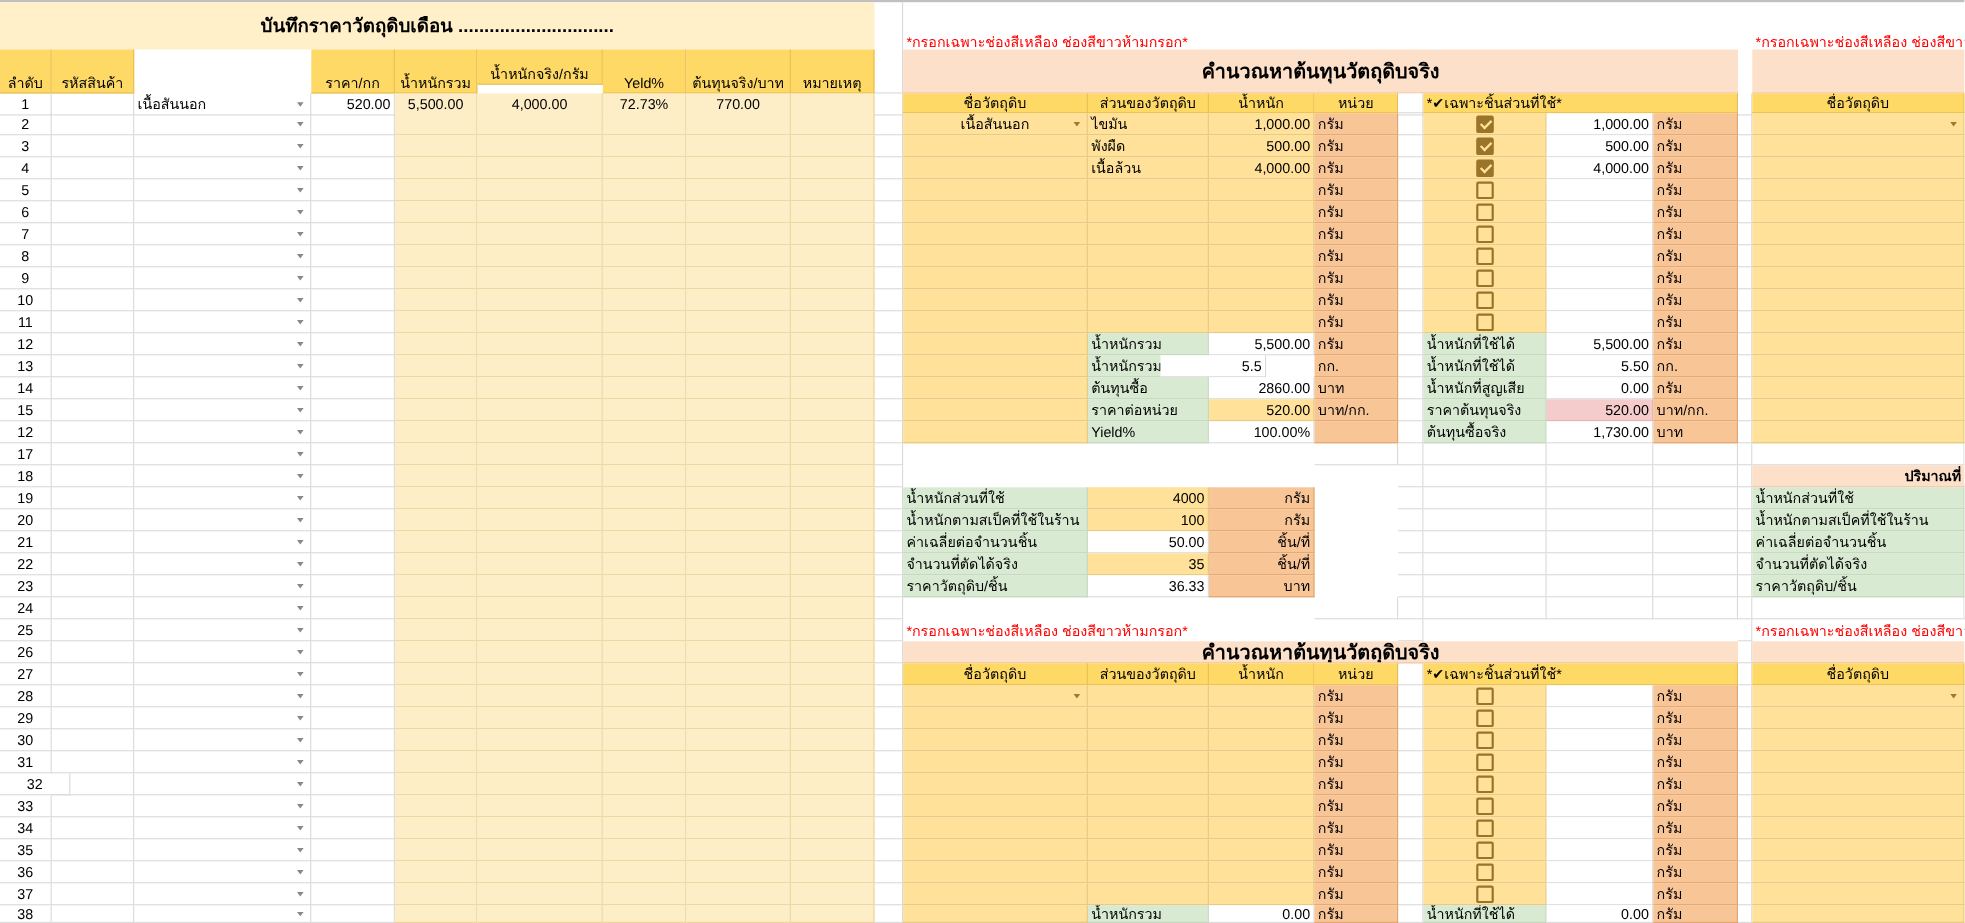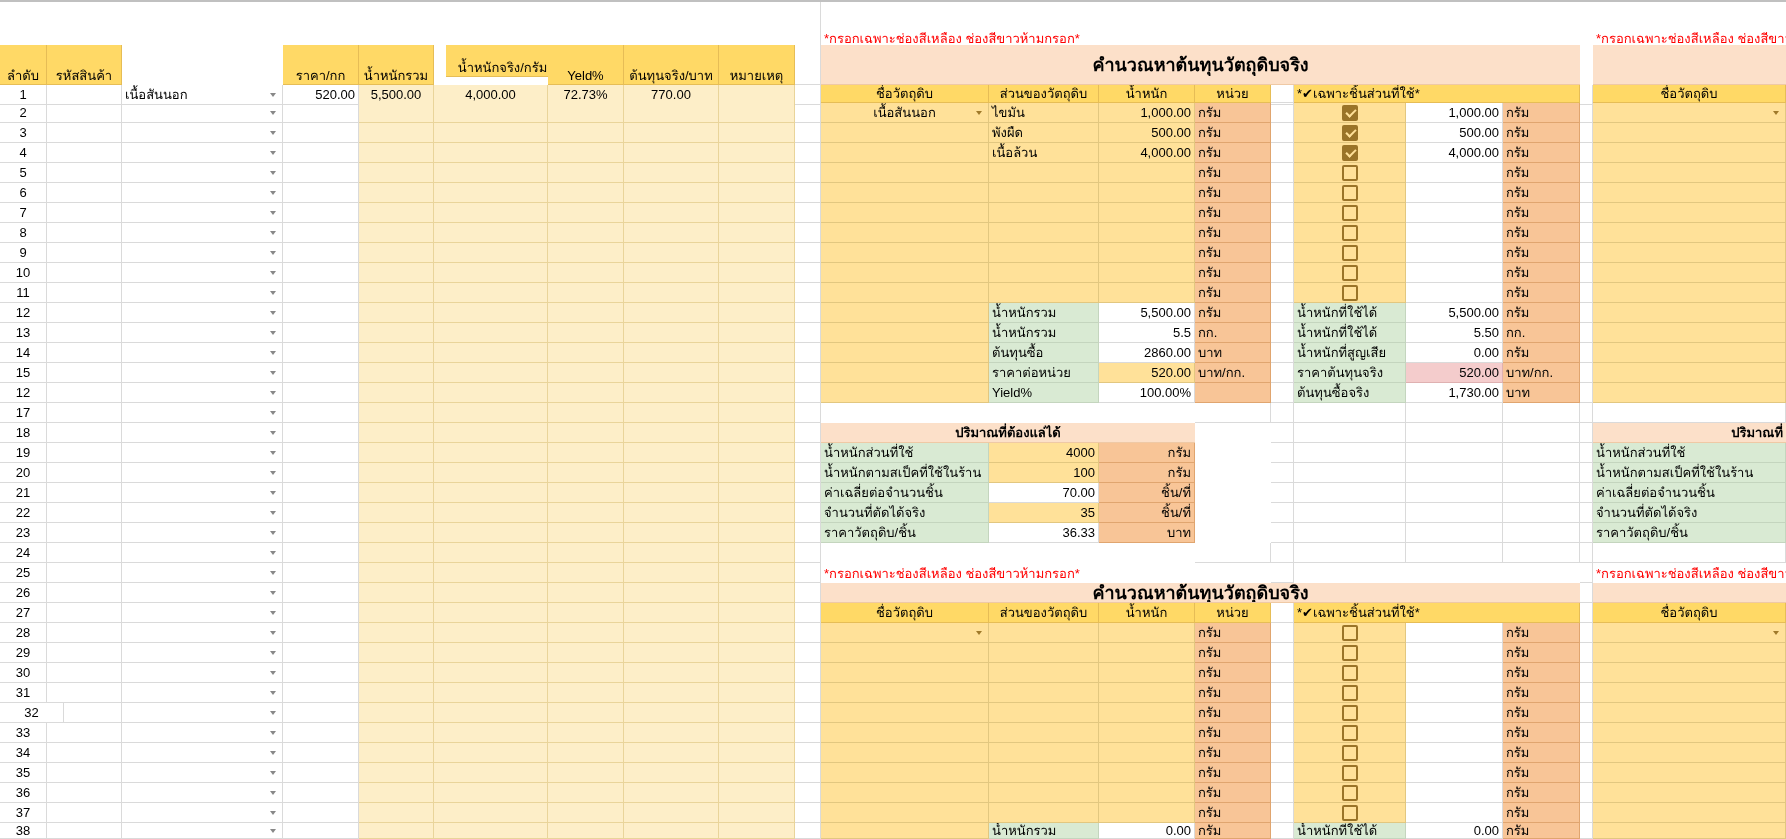--- a/index.html
+++ b/index.html
@@ -29,25 +29,26 @@
   .cb.on::after { content: ""; position: absolute; left: 4px; top: 0px; width: 4px; height: 8px; border-right: 2px solid #ffe199; border-bottom: 2px solid #ffe199; transform: rotate(45deg); }
   .topline { position: absolute; left: 0; top: 0; width: 1786px; height: 2px; background: #c0c0c0; }
   .title { font-size: 17px; font-weight: bold; }
   .section-title { font-size: 18px; font-weight: bold; }
 </style>
 </head>
 <body>
 
 <div class="sheet" id="sheet">
   <div class="topline"></div>
+<div class="cell hdr-light c title" style="left: 0px; top: 2px; width: 795px; height: 43px;">บันทึกราคาวัตถุดิบเดือน ..............................</div>
     <div class="cell yhead c" style="left: 0px; top: 45px; width: 47px; height: 40px; align-items: flex-end; padding-bottom: 2px;">ลำดับ</div>
     <div class="cell yhead c" style="left: 47px; top: 45px; width: 75px; height: 40px; align-items: flex-end; padding-bottom: 2px;">รหัสสินค้า</div>
     <div class="cell yhead c" style="left: 283px; top: 45px; width: 76px; height: 40px; align-items: flex-end; padding-bottom: 2px;">ราคา/กก</div>
     <div class="cell yhead c" style="left: 359px; top: 45px; width: 75px; height: 40px; align-items: flex-end; padding-bottom: 2px;">น้ำหนักรวม</div>
-    <div class="cell yhead c" style="left: 446px; top: 45px; width: 114px; height: 32px; align-items: flex-end; padding-bottom: 2px;">น้ำหนักจริง/กรัม</div>
+    <div class="cell yhead c" style="left: 434px; top: 45px; width: 114px; height: 32px; align-items: flex-end; padding-bottom: 2px;">น้ำหนักจริง/กรัม</div>
     <div class="cell yhead c" style="left: 548px; top: 45px; width: 76px; height: 40px; align-items: flex-end; padding-bottom: 2px;">Yeld%</div>
     <div class="cell yhead c" style="left: 624px; top: 45px; width: 95px; height: 40px; align-items: flex-end; padding-bottom: 2px;">ต้นทุนจริง/บาท</div>
     <div class="cell yhead c" style="left: 719px; top: 45px; width: 76px; height: 40px; align-items: flex-end; padding-bottom: 2px;">หมายเหตุ</div>
     <div class="cell grid c" style="left: 0px; top: 85px; width: 47px; height: 20px;">1</div>
     <div class="cell grid l" style="left: 47px; top: 85px; width: 75px; height: 20px;"></div>
     <div class="cell grid l" style="left: 122px; top: 85px; width: 161px; height: 20px;">เนื้อสันนอก<span class="dd"></span></div>
     <div class="cell grid r" style="left: 283px; top: 85px; width: 76px; height: 20px;">520.00</div>
     <div class="cell cream c" style="left: 359px; top: 85px; width: 75px; height: 20px;">5,500.00</div>
     <div class="cell cream c" style="left: 434px; top: 85px; width: 114px; height: 20px;">4,000.00</div>
     <div class="cell cream c" style="left: 548px; top: 85px; width: 76px; height: 20px;">72.73%</div>
@@ -672,21 +673,21 @@
       <span class="cb"></span>
     </div>
     <div class="cell white r" style="left: 1406px; top: 283px; width: 97px; height: 20px;"></div>
     <div class="cell orange l" style="left: 1503px; top: 283px; width: 77px; height: 20px;">กรัม</div>
     <div class="cell yellow" style="left: 821px; top: 303px; width: 168px; height: 20px;"></div>
     <div class="cell green l" style="left: 989px; top: 303px; width: 110px; height: 20px;">น้ำหนักรวม</div>
     <div class="cell white r" style="left: 1099px; top: 303px; width: 96px; height: 20px;">5,500.00</div>
     <div class="cell orange l" style="left: 1195px; top: 303px; width: 76px; height: 20px;">กรัม</div>
     <div class="cell yellow" style="left: 821px; top: 323px; width: 168px; height: 20px;"></div>
     <div class="cell green l" style="left: 989px; top: 323px; width: 110px; height: 20px;">น้ำหนักรวม</div>
-    <div class="cell white r" style="left: 1099px; top: 323px; width: 96px; height: 20px; text-align: center;">5.5</div>
+    <div class="cell white r" style="left: 1055px; top: 323px; width: 96px; height: 20px; text-align: center;">5.5</div>
     <div class="cell orange l" style="left: 1195px; top: 323px; width: 76px; height: 20px;">กก.</div>
     <div class="cell yellow" style="left: 821px; top: 343px; width: 168px; height: 20px;"></div>
     <div class="cell green l" style="left: 989px; top: 343px; width: 110px; height: 20px;">ต้นทุนซื้อ</div>
     <div class="cell white r" style="left: 1099px; top: 343px; width: 96px; height: 20px;">2860.00</div>
     <div class="cell orange l" style="left: 1195px; top: 343px; width: 76px; height: 20px;">บาท</div>
     <div class="cell yellow" style="left: 821px; top: 363px; width: 168px; height: 20px;"></div>
     <div class="cell green l" style="left: 989px; top: 363px; width: 110px; height: 20px;">ราคาต่อหน่วย</div>
     <div class="cell yellow r" style="left: 1099px; top: 363px; width: 96px; height: 20px;">520.00</div>
     <div class="cell orange l" style="left: 1195px; top: 363px; width: 76px; height: 20px;">บาท/กก.</div>
     <div class="cell yellow" style="left: 821px; top: 383px; width: 168px; height: 20px;"></div>
@@ -701,29 +702,28 @@
     <div class="cell orange l" style="left: 1503px; top: 323px; width: 77px; height: 20px;">กก.</div>
     <div class="cell green l" style="left: 1294px; top: 343px; width: 112px; height: 20px;">น้ำหนักที่สูญเสีย</div>
     <div class="cell white r" style="left: 1406px; top: 343px; width: 97px; height: 20px;">0.00</div>
     <div class="cell orange l" style="left: 1503px; top: 343px; width: 77px; height: 20px;">กรัม</div>
     <div class="cell green l" style="left: 1294px; top: 363px; width: 112px; height: 20px;">ราคาต้นทุนจริง</div>
     <div class="cell pink r" style="left: 1406px; top: 363px; width: 97px; height: 20px;">520.00</div>
     <div class="cell orange l" style="left: 1503px; top: 363px; width: 77px; height: 20px;">บาท/กก.</div>
     <div class="cell green l" style="left: 1294px; top: 383px; width: 112px; height: 20px;">ต้นทุนซื้อจริง</div>
     <div class="cell white r" style="left: 1406px; top: 383px; width: 97px; height: 20px;">1,730.00</div>
     <div class="cell orange l" style="left: 1503px; top: 383px; width: 77px; height: 20px;">บาท</div>
-    <div class="cell peach c b" style="left: 821px; top: 423px; width: 374px; height: 20px;">ปริมาณที่ต้องแล่ได้</div>
     <div class="cell green l" style="left: 821px; top: 443px; width: 168px; height: 20px;">น้ำหนักส่วนที่ใช้</div>
     <div class="cell yellow r" style="left: 989px; top: 443px; width: 110px; height: 20px;">4000</div>
     <div class="cell orange r" style="left: 1099px; top: 443px; width: 96px; height: 20px;">กรัม</div>
     <div class="cell green l" style="left: 821px; top: 463px; width: 168px; height: 20px;">น้ำหนักตามสเป็คที่ใช้ในร้าน</div>
     <div class="cell yellow r" style="left: 989px; top: 463px; width: 110px; height: 20px;">100</div>
     <div class="cell orange r" style="left: 1099px; top: 463px; width: 96px; height: 20px;">กรัม</div>
     <div class="cell green l" style="left: 821px; top: 483px; width: 168px; height: 20px;">ค่าเฉลี่ยต่อจำนวนชิ้น</div>
-    <div class="cell white r" style="left: 989px; top: 483px; width: 110px; height: 20px;">70.00</div>
+    <div class="cell white r" style="left: 989px; top: 483px; width: 110px; height: 20px;">50.00</div>
     <div class="cell orange r" style="left: 1099px; top: 483px; width: 96px; height: 20px;">ชิ้น/ที่</div>
     <div class="cell green l" style="left: 821px; top: 503px; width: 168px; height: 20px;">จำนวนที่ตัดได้จริง</div>
     <div class="cell yellow r" style="left: 989px; top: 503px; width: 110px; height: 20px;">35</div>
     <div class="cell orange r" style="left: 1099px; top: 503px; width: 96px; height: 20px;">ชิ้น/ที่</div>
     <div class="cell green l" style="left: 821px; top: 523px; width: 168px; height: 20px;">ราคาวัตถุดิบ/ชิ้น</div>
     <div class="cell white r" style="left: 989px; top: 523px; width: 110px; height: 20px;">36.33</div>
     <div class="cell orange r" style="left: 1099px; top: 523px; width: 96px; height: 20px;">บาท</div>
     <div class="cell grid" style="left: 1195px; top: 403px; width: 76px; height: 20px;"></div>
     <div class="cell grid" style="left: 1294px; top: 403px; width: 112px; height: 20px;"></div>
     <div class="cell grid" style="left: 1406px; top: 403px; width: 97px; height: 20px;"></div>

